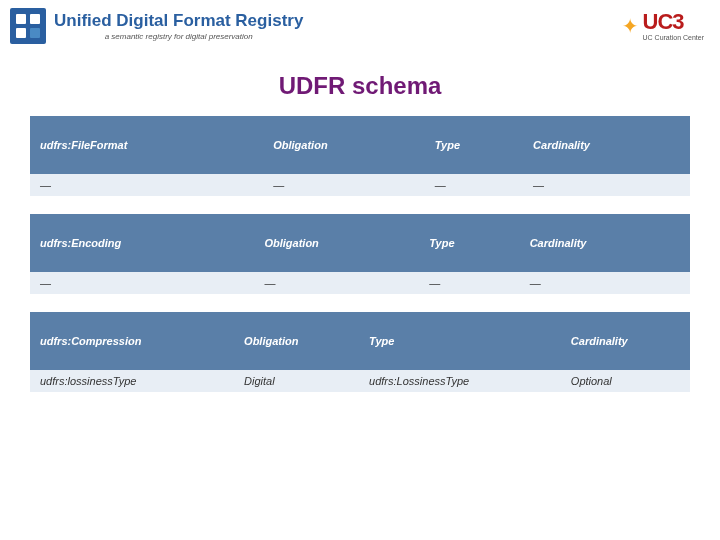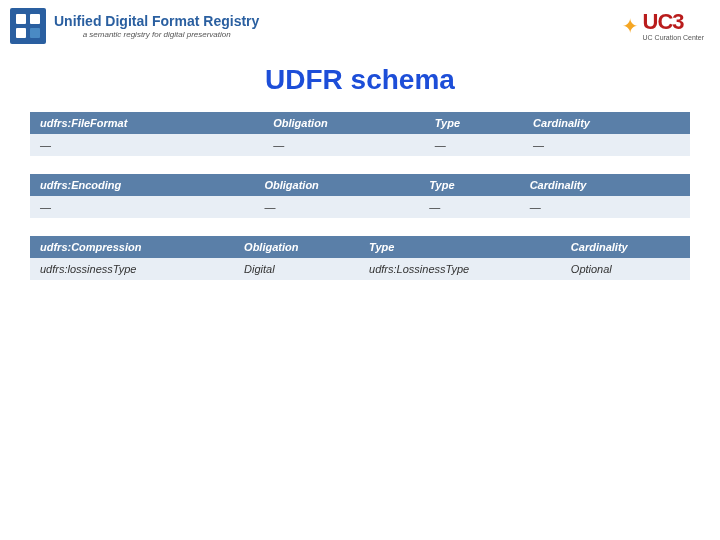--- a/index.html
+++ b/index.html
@@ -39,21 +39,21 @@
       width: 28px;
       height: 28px;
     }
 
     .logo-text-area {
       display: flex;
       flex-direction: column;
     }
 
     .logo-title {
-      font-size: 14px;
+      font-size: 17px;
       font-weight: bold;
       color: #2a5fa0;
       line-height: 1.2;
     }
 
     .logo-subtitle {
       font-size: 8px;
       color: #555;
       font-style: italic;
       text-align: center;
@@ -84,24 +84,24 @@
     }
 
     .uc3-sub {
       font-size: 7px;
       color: #555;
       text-align: right;
     }
 
     .page-title {
       text-align: center;
-      font-size: 28px;
-      font-weight: bold;
-      color: #1d4ed8;
-      margin: 16px 0 16px 0;
+      font-size: 24px;
+      font-weight: bold;
+      color: #701a75;
+      margin: 24px 0 16px 0;
     }
 
     .content {
       padding: 0 30px;
     }
 
     .schema-section {
       margin-bottom: 18px;
     }
 
@@ -111,21 +111,21 @@
     }
 
     thead tr {
       background: #5a7fa8;
     }
 
     thead th {
       color: #fff;
       font-size: 11px;
       font-weight: bold;
-      padding: 5px 10px;
+      padding: 23px 10px;
       text-align: left;
       font-style: italic;
     }
 
     tbody tr {
       background: #d0dcea;
     }
 
     tbody td {
       font-size: 11px;

